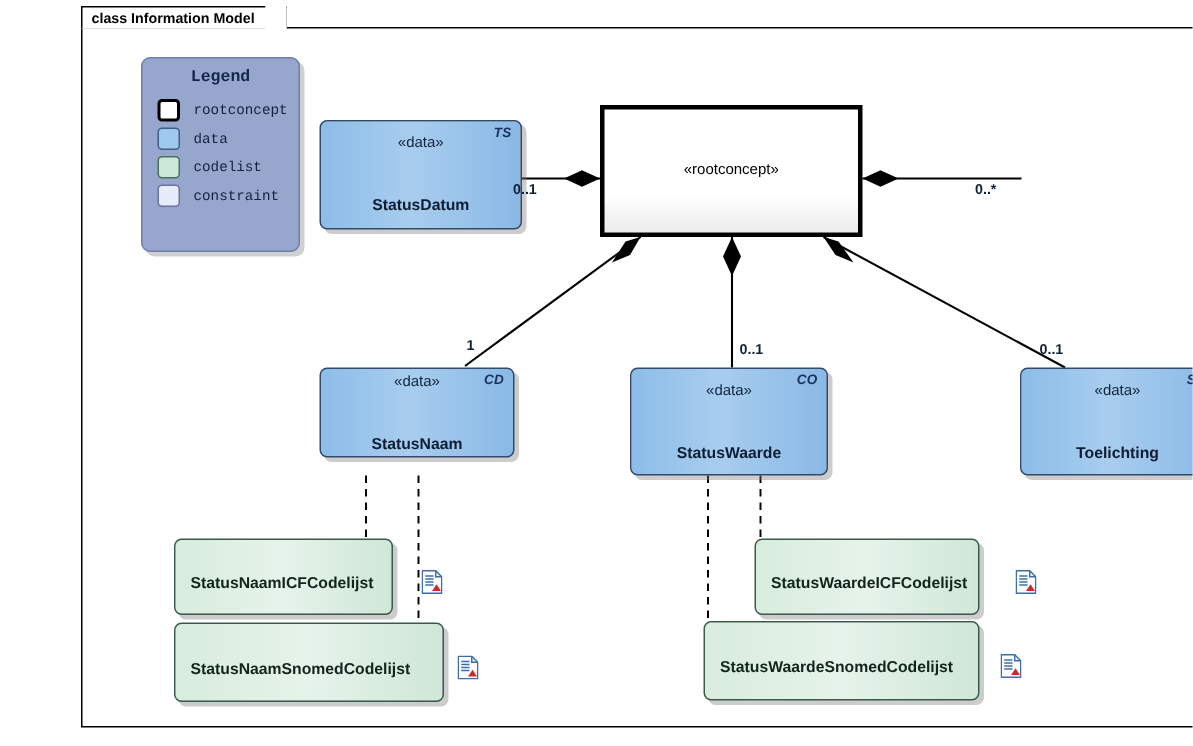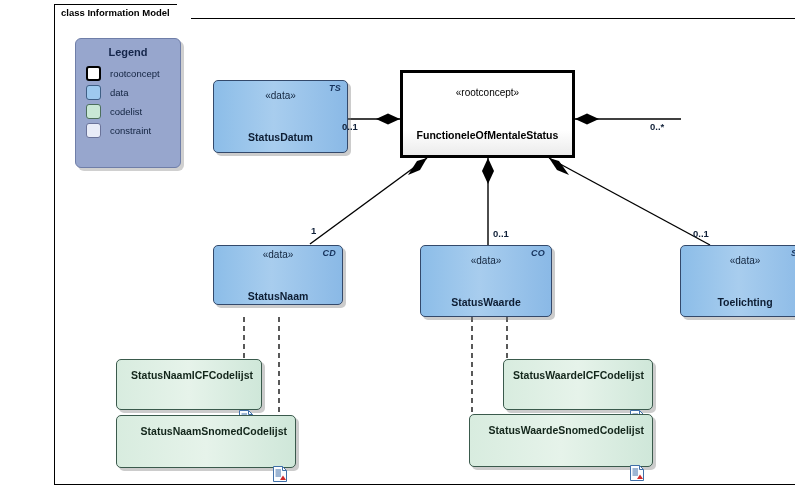--- a/index.html
+++ b/index.html
@@ -152,23 +152,23 @@
   }
   .n-root .nm{
     font-size:10.5px;font-weight:bold;color:#000;line-height:15px;
   }
 
   
   .n-code{ }
   .n-code .body{
     border:1px solid #3a5a4c;
     background:linear-gradient(to right,#d8ecdf 0%,#e6f3ea 50%,#cfe7d9 100%);
-    flex-direction:column;
+    flex-direction:row;
     justify-content:flex-start;
-    align-items:flex-end;
+    align-items:center;
     padding:7px 8px 0 10px;
   }
   .n-code .nm{
     font-size:10.5px;
     font-weight:bold;
     color:#12251a;
     line-height:14px;
     flex:1;
     text-align:center;
     padding-top:1px;
@@ -176,23 +176,24 @@
   .doc-icon{
     flex:0 0 auto;
     width:14px;height:16px;
     position:relative;
     margin-left:4px;
   }
 
   
   .legend{
     position:absolute;
-    left:27px; top:38px;
+    left:46px; top:38px;
     width:106px; height:130px;
     z-index:3;
+    font-family:Liberation Mono, monospace;
   }
   .legend .shadow{
     position:absolute;left:3px;top:3px;width:100%;height:100%;
     background:rgba(120,120,120,0.35);border-radius:6px;z-index:0;
   }
   .legend .body{
     position:relative;z-index:1;
     width:100%;height:100%;
     box-sizing:border-box;
     border:1px solid #6f7ea8;
@@ -314,21 +315,20 @@
       <div class="row">
         <span class="sw" style="background:#e8ecf8;border:1px solid #6a739a;"></span>
         <span class="lb">constraint</span>
       </div>
     </div>
   </div>
 
   <div class="node n-root" style="left:352px; top:70px; width:175px; height:88px;">
     <div class="body">
       <div class="stereo">«rootconcept»</div>
-      <div class="nm">FunctioneleOfMentaleStatus</div>
     </div>
   </div>
 
   <div class="node n-data" style="left:165px; top:80px; width:135px; height:73px;">
     <div class="shadow"></div>
     <div class="body">
       <div class="corner-tag">TS</div>
       <div class="stereo">«data»</div>
       <div class="nm">StatusDatum</div>
     </div>

